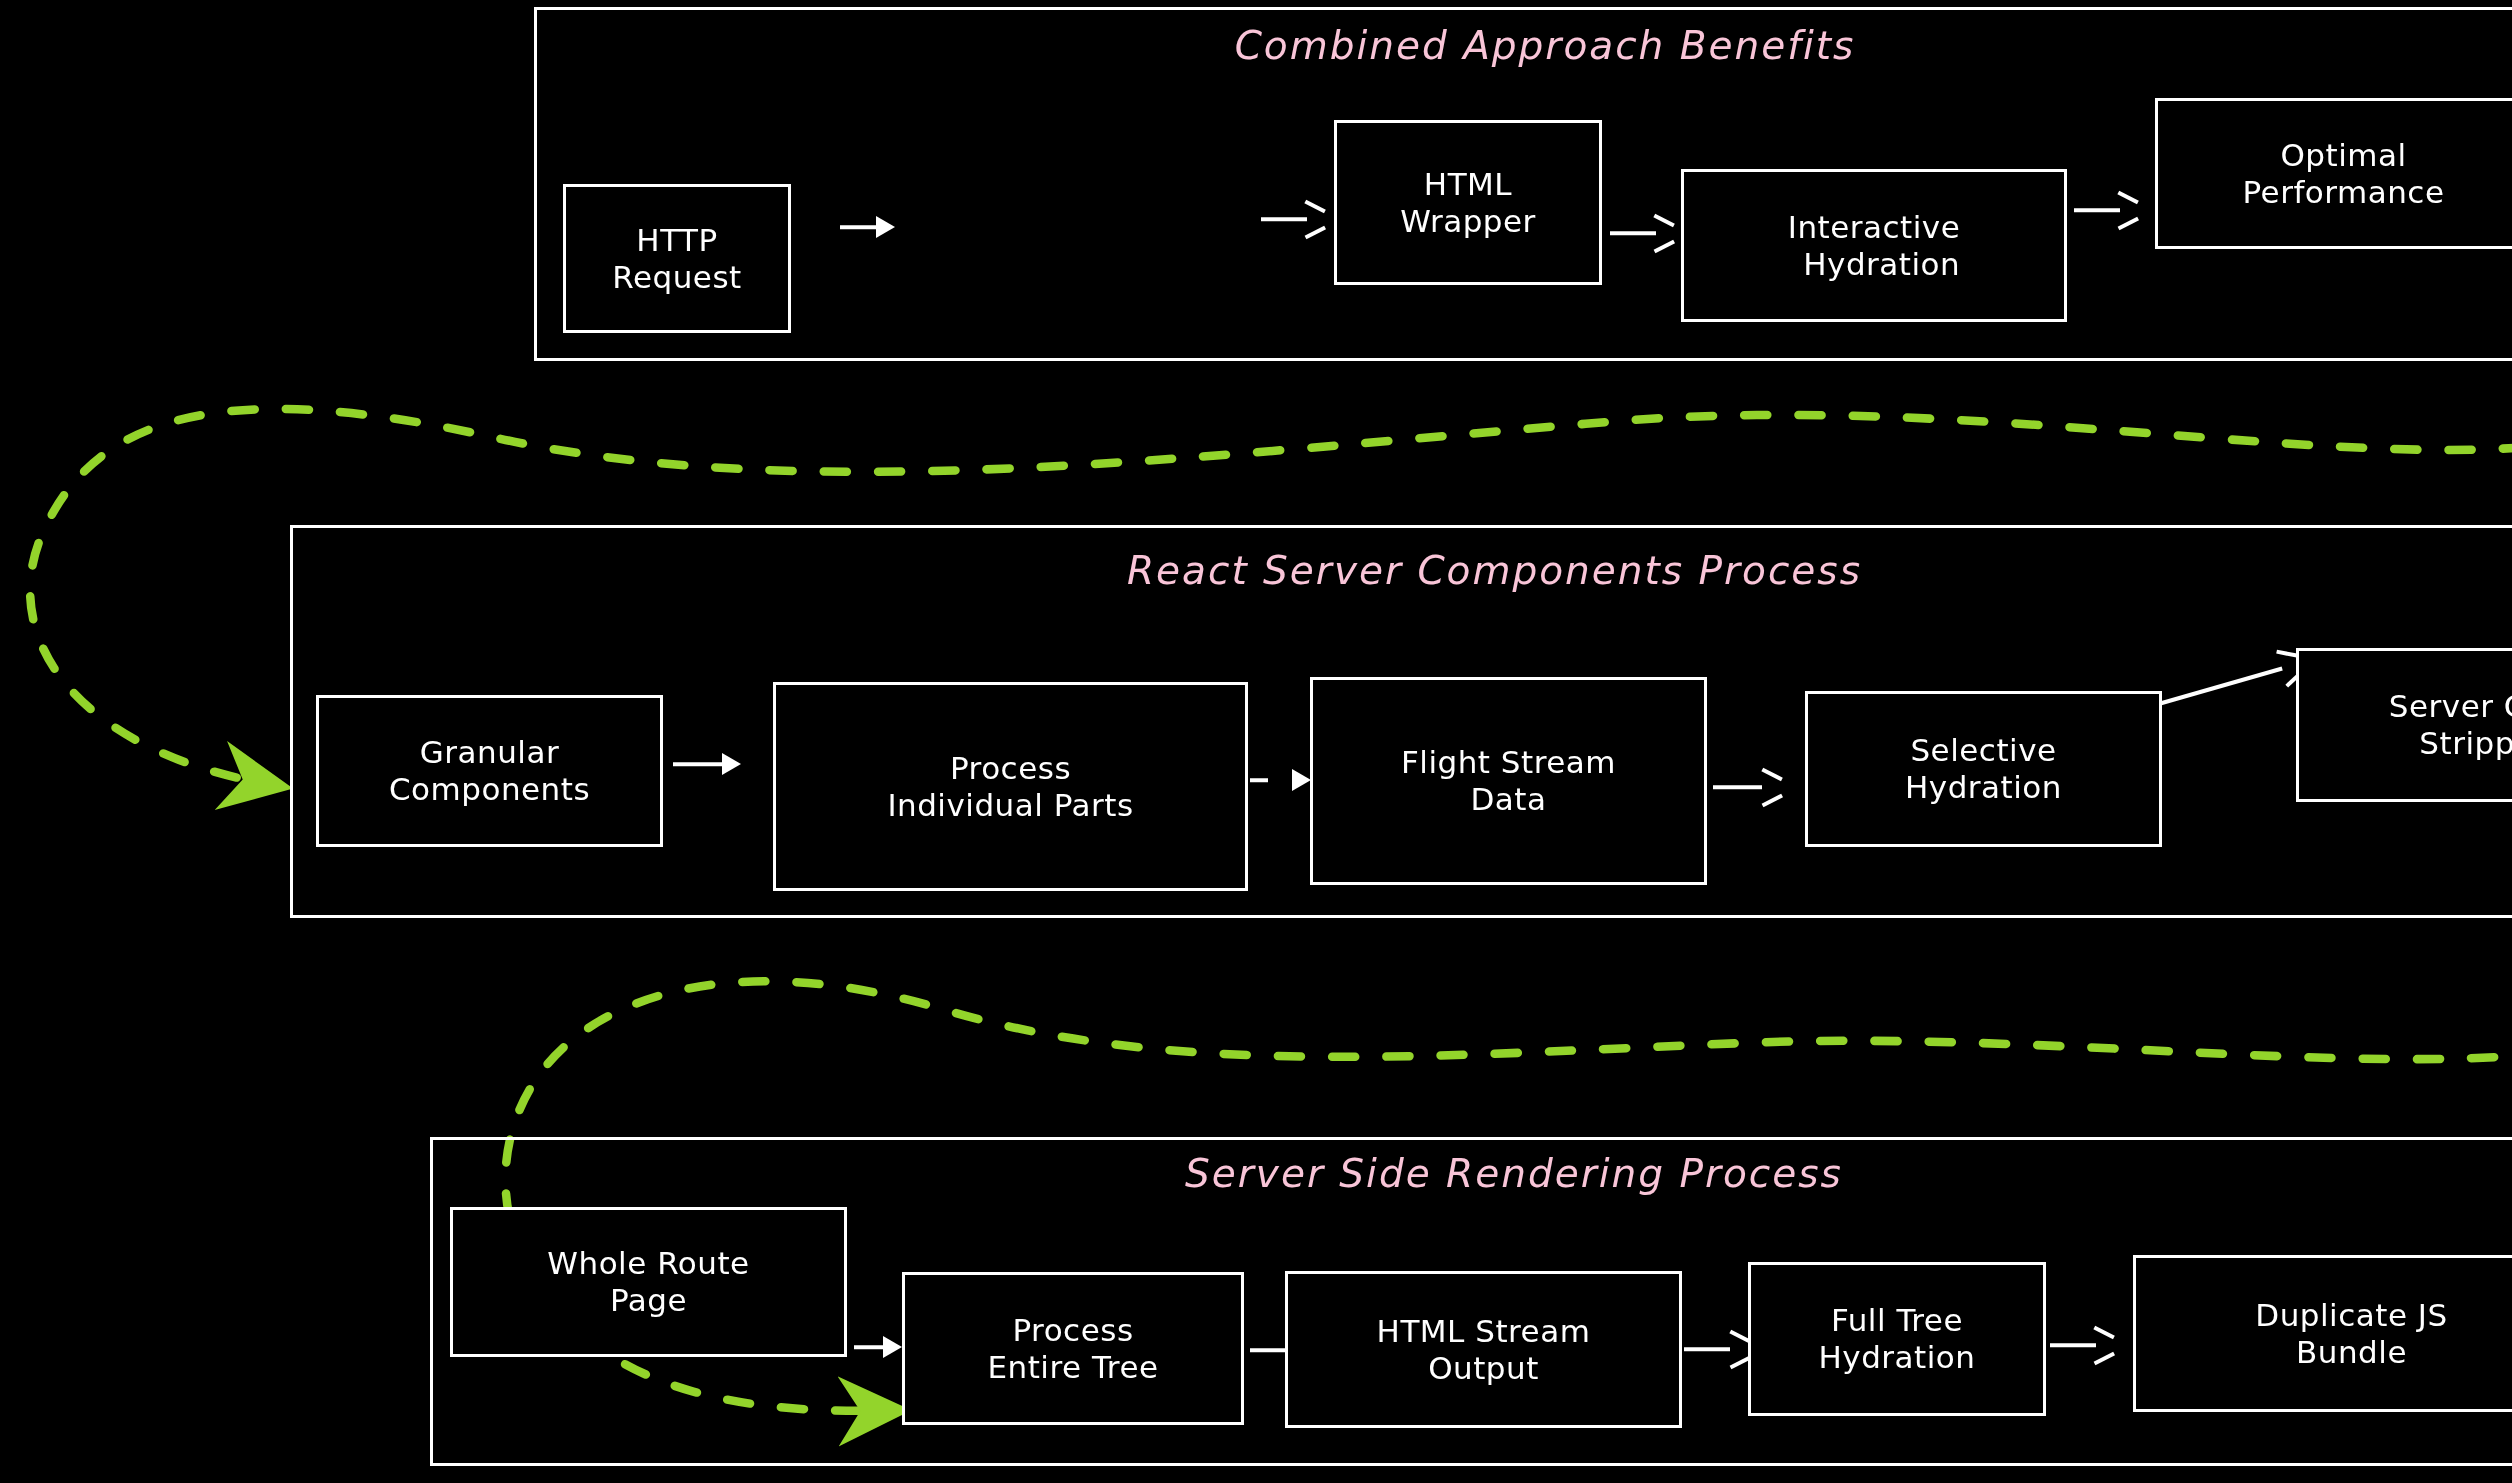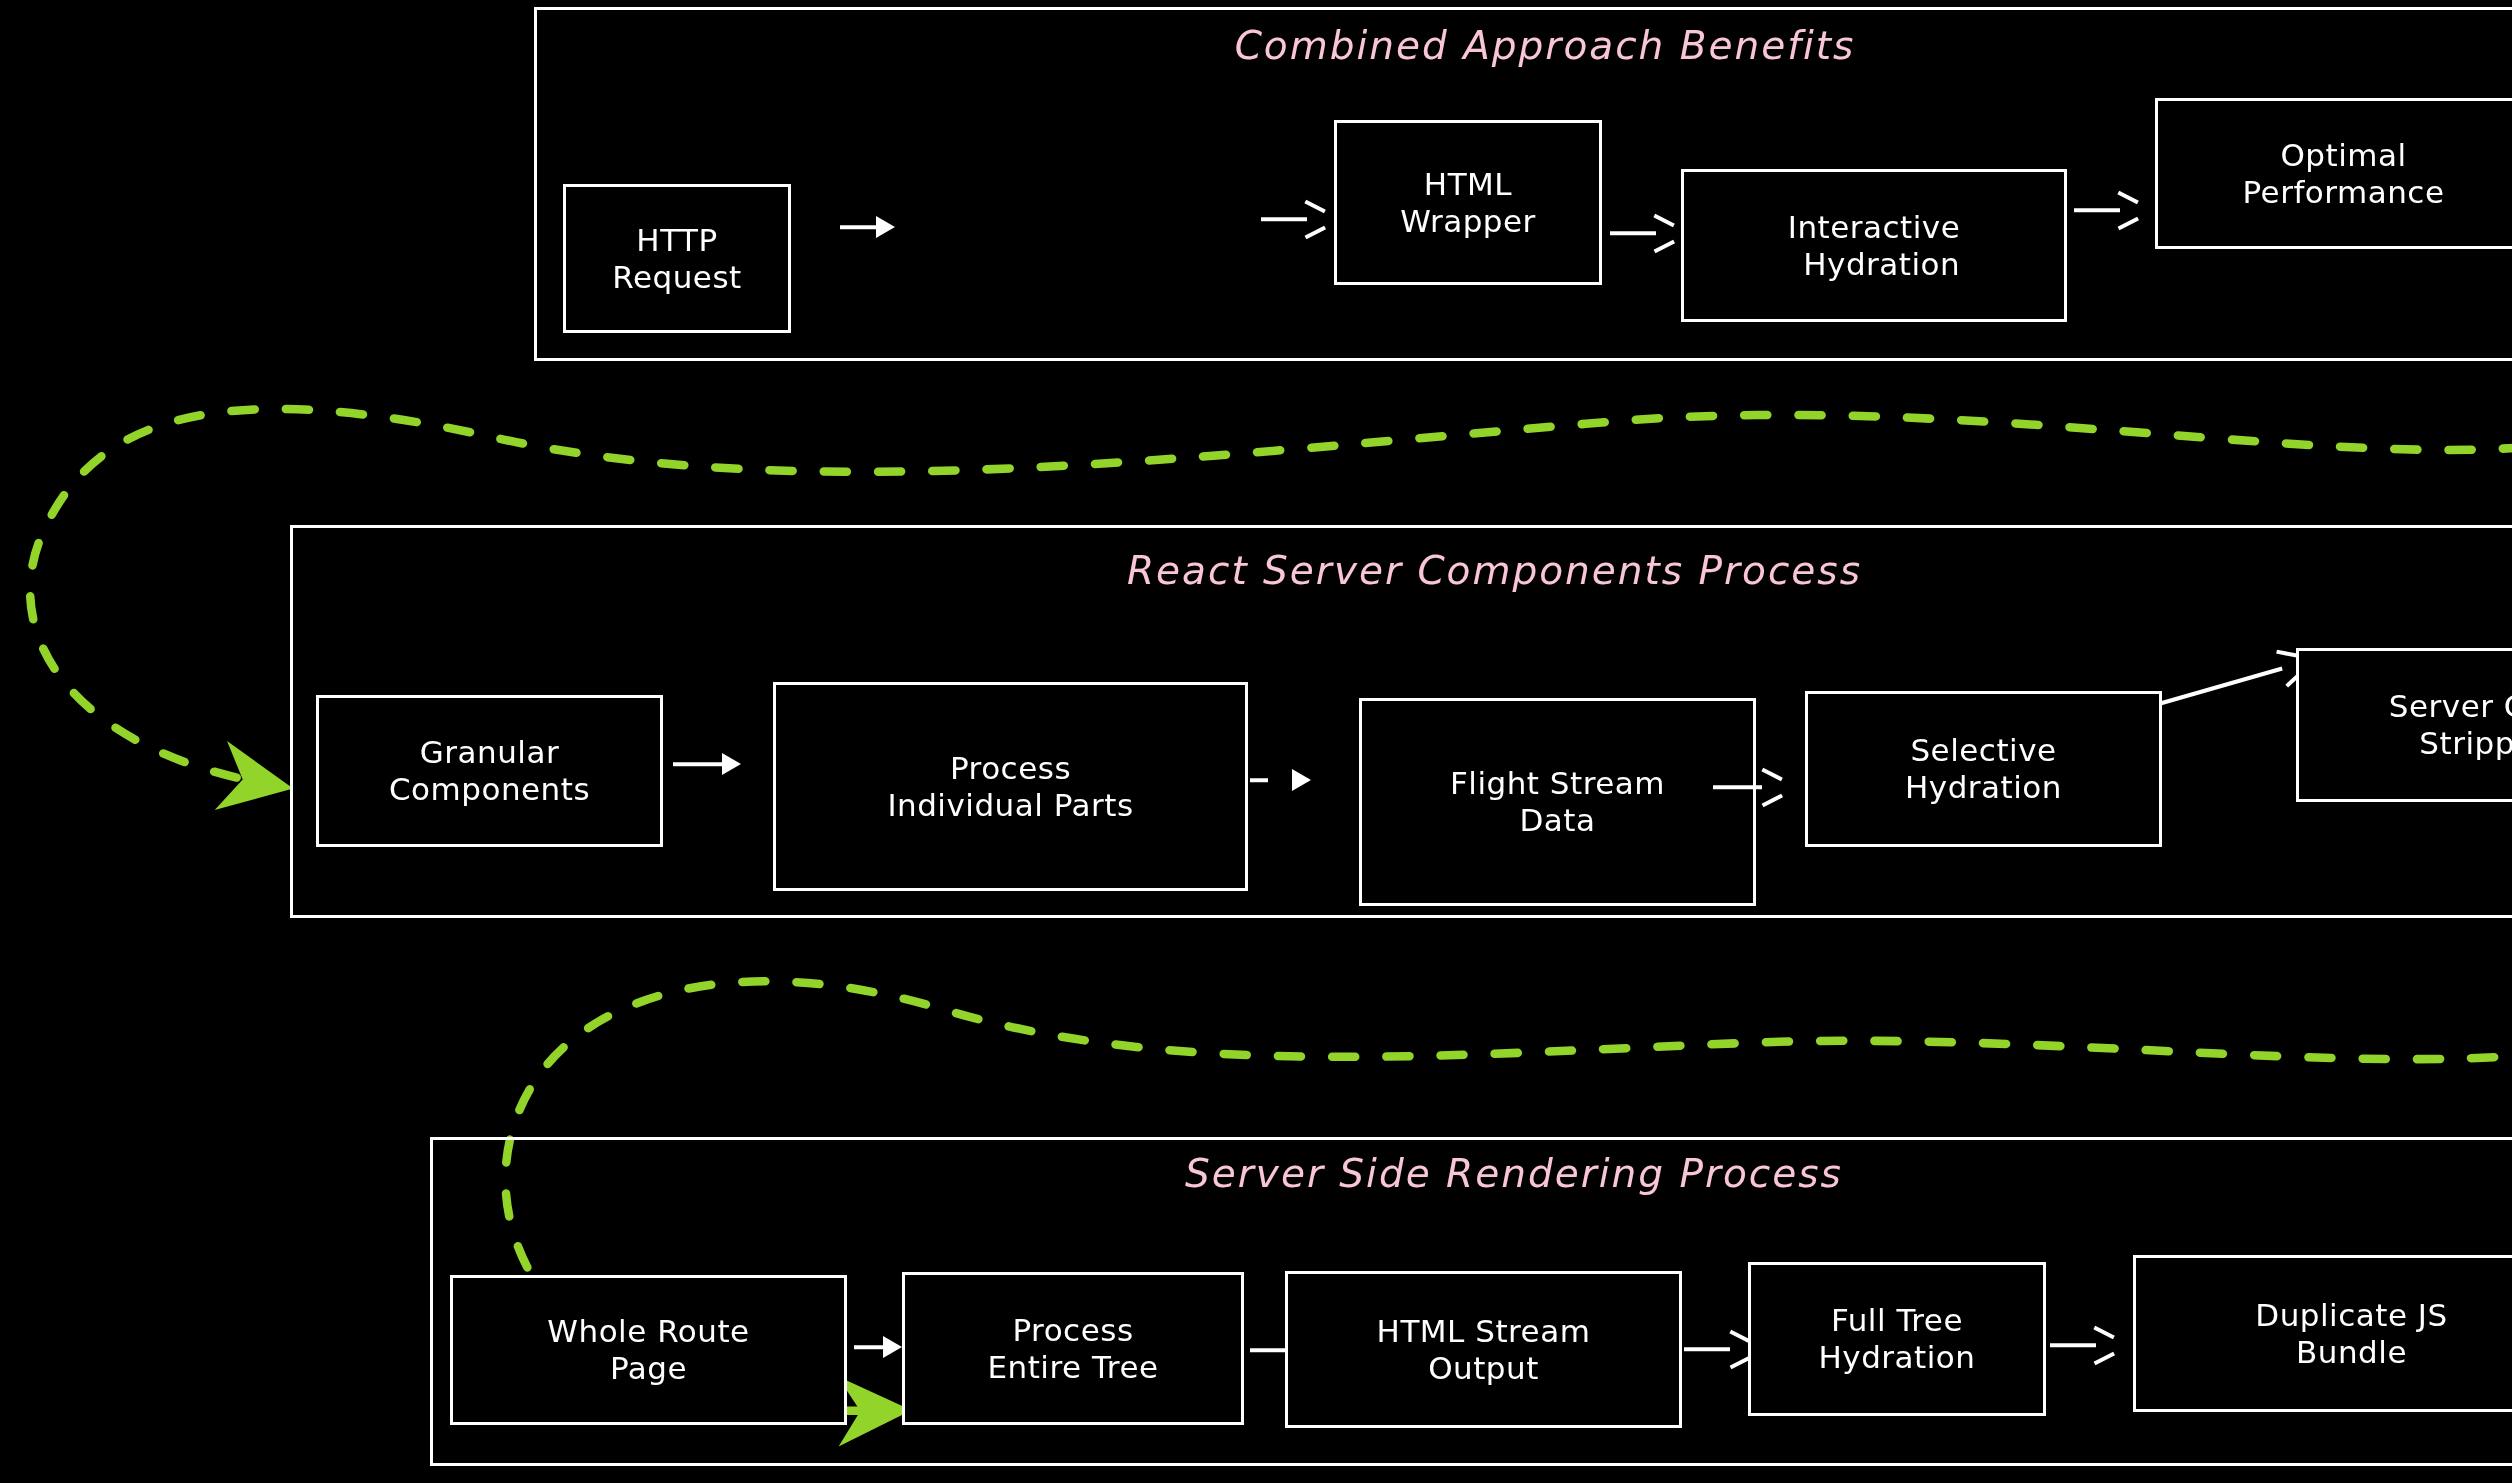--- a/index.html
+++ b/index.html
@@ -153,21 +153,21 @@
   </div>
 
   <div class="node" style="left:773px; top:682px; width:475px; height:209px;">Process
 Individual Parts</div>
 
   <div class="arrow dashed" style="left:1250px; top:780px; width:61px;">
     <div class="shaft" style="width:43px;"></div>
     <div class="head"></div>
   </div>
 
-  <div class="node" style="left:1359px; top:677px; width:397px; height:208px;margin-top:21px;">Flight Stream
+  <div class="node" style="left:1310px; top:677px; width:397px; height:208px;">Flight Stream
 Data</div>
 
   <div class="arrow open" style="left:1713px; top:787px; width:65px;">
     <div class="shaft" style="width:49px;"></div>
     <div class="head"></div>
   </div>
 
   <div class="node" style="left:1805px; top:691px; width:357px; height:156px;">Selective
 Hydration</div>
 
@@ -175,21 +175,21 @@
     <div class="shaft" style="width:126px;"></div>
     <div class="head"></div>
   </div>
 
   <div class="node" style="left:2296px; top:648px; width:382px; height:154px;">Server Code
 Stripped</div>
 
   <div class="panel" style="left:430px; top:1137px; width:2168px; height:329px;"></div>
   <div class="panel-title" style="left:430px; width:2168px; top:1151px;">Server Side Rendering Process</div>
 
-  <div class="node" style="left:450px; top:1275px; width:397px; height:150px;">Whole Route
+  <div class="node" style="left:450px; top:1207px; width:397px; height:150px;">Whole Route
 Page</div>
 
   <div class="arrow" style="left:854px; top:1347px; width:48px;">
     <div class="shaft" style="width:31px;"></div>
     <div class="head"></div>
   </div>
 
   <div class="node" style="left:902px; top:1272px; width:342px; height:153px;">Process
 Entire Tree</div>
 

